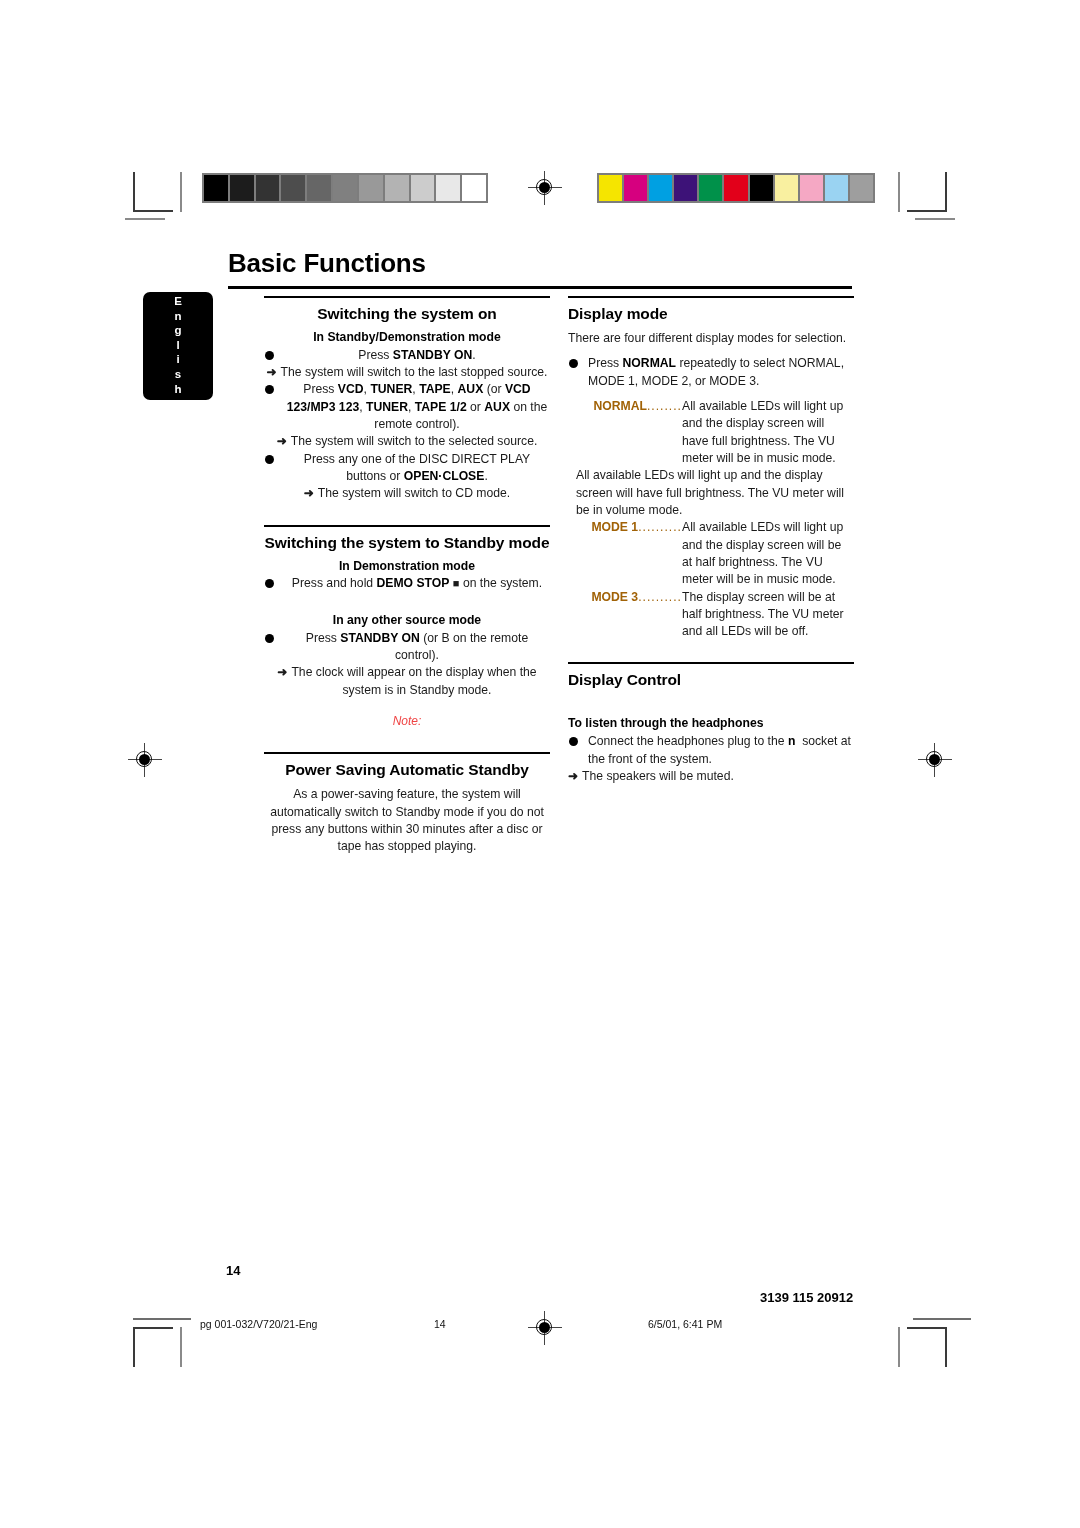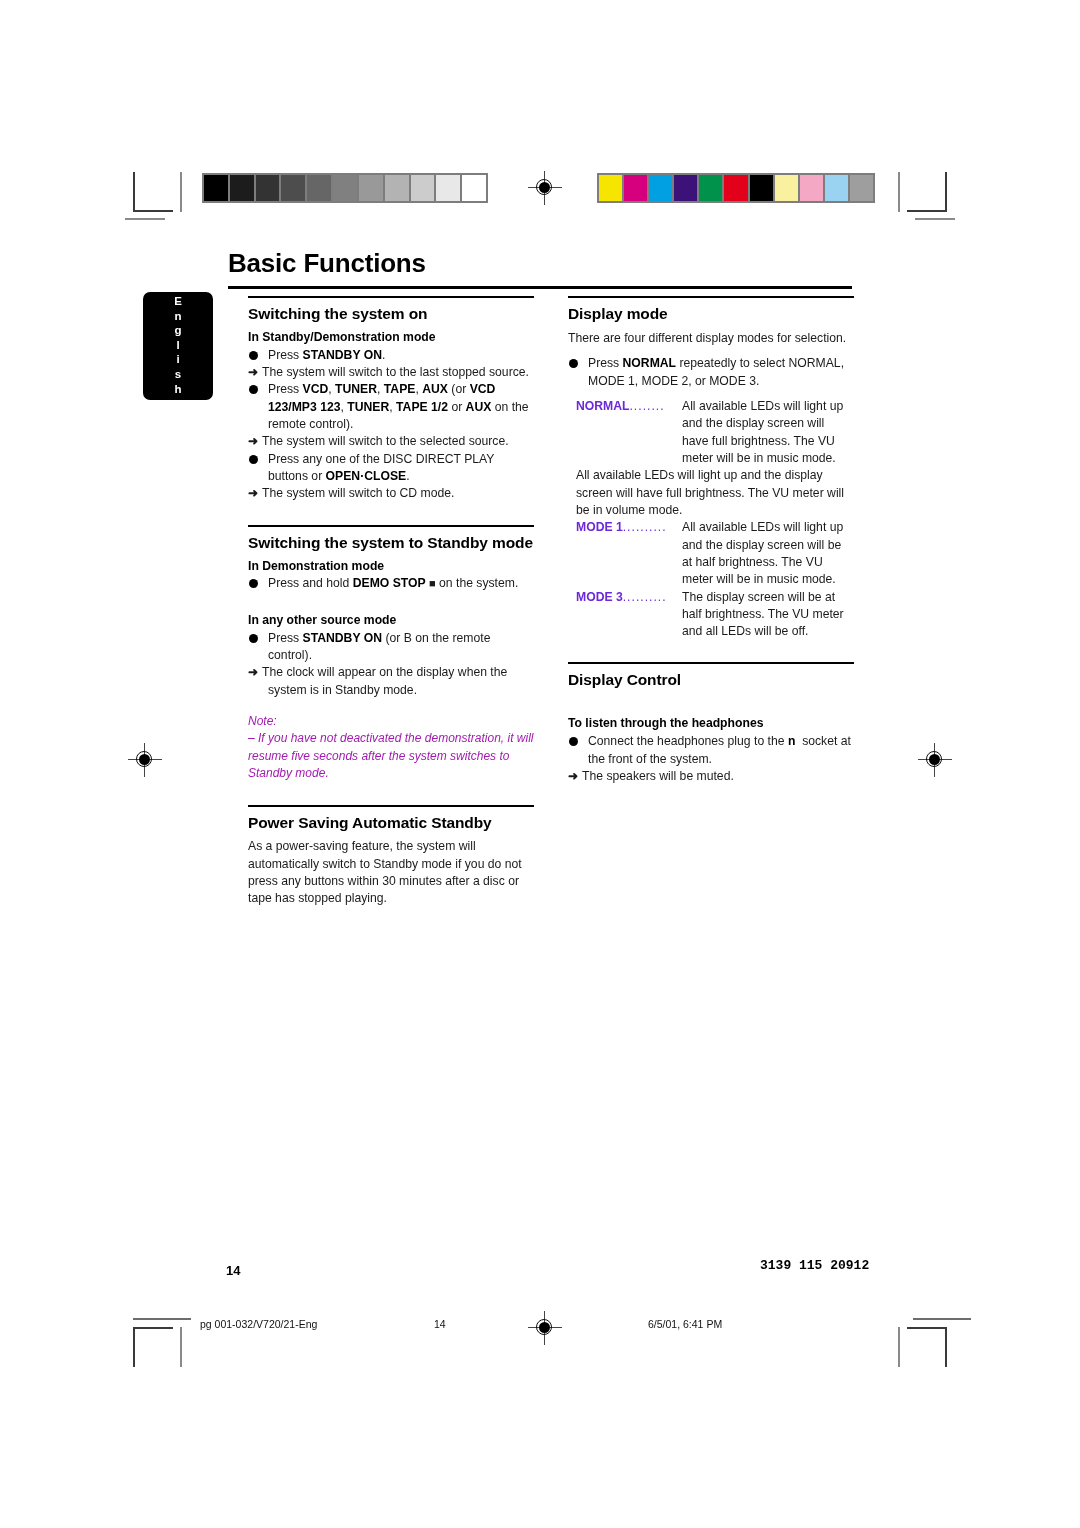--- a/index.html
+++ b/index.html
@@ -87,21 +87,21 @@
     justify-content: center;
     color: #fff;
     font-size: 11.5px;
     font-weight: bold;
     letter-spacing: 2.6px;
     writing-mode: vertical-rl;
     text-orientation: upright;
   }
 
   .col { position: absolute; }
-  .col-left  { left: 248px; top: 296px; width: 286px; }
+  .col-left  { left: 264px; top: 296px; width: 286px; text-align: center; }
   .col-right { left: 568px; top: 296px; width: 286px; }
 
   .sec-rule { height: 2px; background: #000; margin-bottom: 7px; }
   .sec-rule.first { margin-top: 0; }
   .sec-rule.spaced { margin-top: 22px; }
 
   h2.sec-head {
     font-size: 15.5px;
     font-weight: bold;
     margin: 0 0 6px 0;
@@ -149,38 +149,39 @@
   .arrow-glyph {
     font-weight: bold;
     font-size: 12px;
     padding-right: 4px;
   }
 
   .note-block {
     font-style: italic;
     font-size: 12px;
     line-height: 1.45;
-    color: #a21caf;
+    color: #ef4444;
   }
   .note-label { font-style: italic; font-weight: normal; }
 
   
   .mode-row {
     display: flex;
     font-size: 12.2px;
     line-height: 1.42;
     color: #1b1b1b;
     margin-left: 8px;
   }
   .mode-term {
     flex: 0 0 106px;
     font-weight: bold;
-    color: #6d28d9;
+    color: #a16207;
     white-space: nowrap;
     overflow: hidden;
+    text-align: right;
   }
   .mode-term .leader { font-weight: normal; letter-spacing: 1px; }
   .mode-desc { flex: 1 1 auto; }
 
   .sq-glyph { font-size: 11px; }
   .pm-glyph { font-weight: bold; font-size: 14px; }
 
   
   .folio {
     position: absolute;
@@ -338,21 +339,20 @@
     <span class="dot-mark"></span>
     <span>Press </span><span class="b">STANDBY ON</span><span> (or </span><span>B</span> <span>on the remote control).</span>
   </div>
   <div class="arrow-line">
     <span class="arrow-glyph">➜</span><span>The clock will appear on the display when the system is in Standby mode.</span>
   </div>
 
   <div class="gap-md"></div>
   <div class="note-block">
     <div class="note-label">Note:</div>
-    <div>–  If you have not deactivated the demonstration, it will resume five seconds after the system switches to Standby mode.</div>
   </div>
 
   <div class="sec-rule spaced"></div>
   <h2 class="sec-head">Power Saving Automatic Standby</h2>
   <p class="body">As a power-saving feature, the system will automatically switch to Standby mode if you do not press any buttons within 30 minutes after a disc or tape has stopped playing.</p>
 </div>
 
 <div class="col col-right">
 
   <div class="sec-rule first"></div>
@@ -398,13 +398,13 @@
     <span class="arrow-glyph">➜</span><span>The speakers will be muted.</span>
   </div>
 </div>
 
 <div class="folio">14</div>
 <div class="foot-rule-left"></div>
 <div class="foot-rule-right"></div>
 <div class="foot-text" style="left:200px; top:1318px;">pg 001-032/V720/21-Eng</div>
 <div class="foot-text" style="left:434px; top:1318px;">14</div>
 <div class="foot-text" style="left:648px; top:1318px;">6/5/01, 6:41 PM</div>
-<div class="foot-code" style="left:760px; top:1258px;font-family:Liberation Mono, monospace;">3139 115 20912</div>
+<div class="foot-code" style="left:760px; top:1290px;">3139 115 20912</div>
 
 </body></html>

